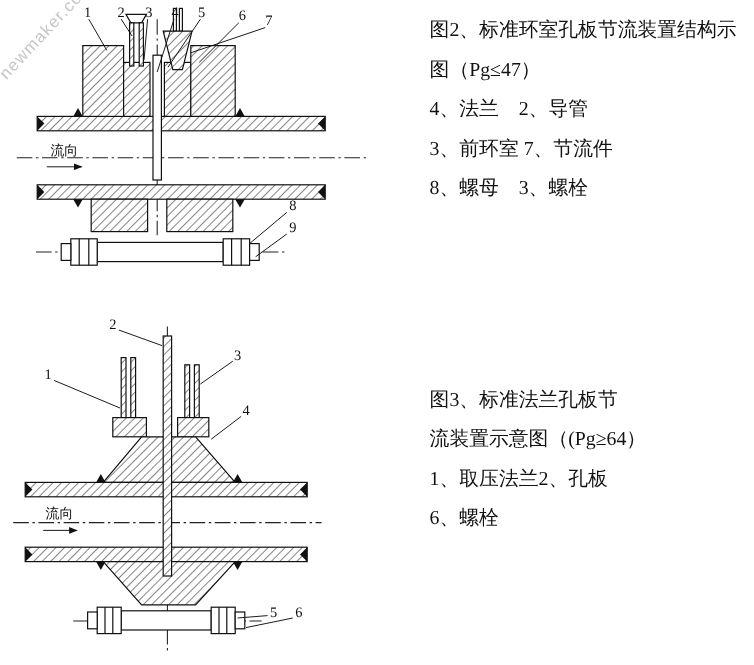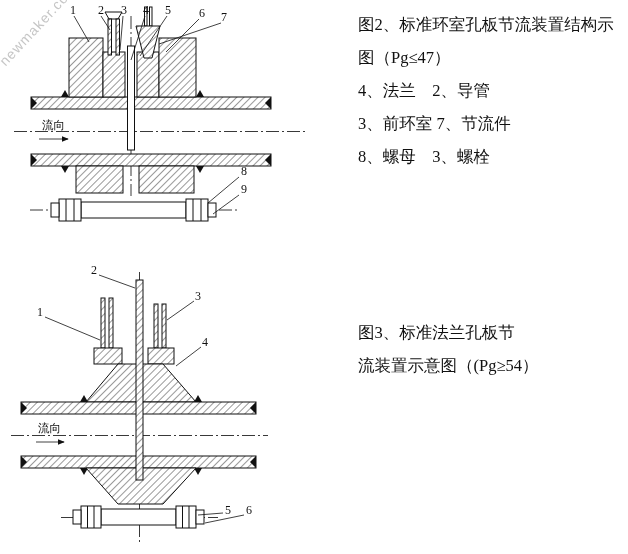--- a/index.html
+++ b/index.html
@@ -214,17 +214,19 @@
   <div class="captions">
     <div class="caption-block" id="cap2">
       <div class="cap-line">图2、标准环室孔板节流装置结构示</div>
       <div class="cap-line">图（Pg≤47）</div>
       <div class="cap-line">4、法兰    2、导管</div>
       <div class="cap-line">3、前环室 7、节流件</div>
       <div class="cap-line">8、螺母    3、螺栓</div>
     </div>
     <div class="caption-block" id="cap3">
       <div class="cap-line">图3、标准法兰孔板节</div>
-      <div class="cap-line">流装置示意图（(Pg≥54）</div>
+      <div class="cap-line">流装置示意图（(Pg≥64）</div>
+      <div class="cap-line">1、取压法兰2、孔板</div>
+      <div class="cap-line">6、螺栓</div>
     </div>
   </div>
 
 </div>
 
 </body></html>

